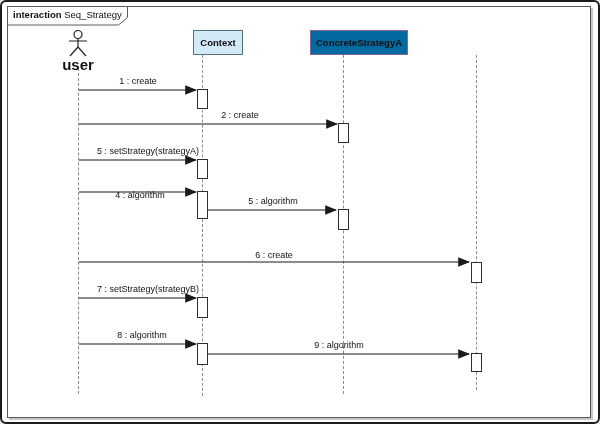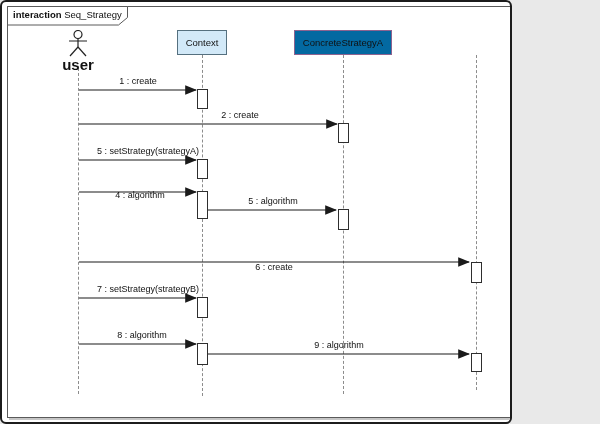--- a/index.html
+++ b/index.html
@@ -1,18 +1,18 @@
 <!DOCTYPE html>
 <html><head>
 <meta charset="utf-8">
 <style>
   html,body{margin:0;padding:0;background:#e9e9e9;}
   .screenshot{
     position:relative;
-    width:512px;height:424px;
+    width:600px;height:424px;
     background:#ffffff;
     border:2px solid #1c1c1c;
     border-radius:6px;
     box-sizing:border-box;
     overflow:hidden;
     font-family:"Liberation Sans", sans-serif;
   }
   .frame{
     position:absolute;left:5px;top:4px;width:584px;height:412px;
     border:1px solid #5a5a5a;
@@ -24,22 +24,22 @@
   .pentagon svg{position:absolute;left:0;top:0;}
   .pentagon .ptext{
     position:absolute;left:6px;top:3px;
     font-size:9.5px;color:#111;white-space:nowrap;
   }
   .pentagon .kw{font-weight:bold;}
   .layer{position:absolute;left:0;top:0;width:600px;height:424px;}
   .head-box{
     position:absolute;height:25px;
     display:flex;align-items:center;justify-content:center;
-    font-size:9.5px;font-weight:normal;color:#111;
-    box-sizing:border-box;border:1px solid;
+    font-size:9.5px;font-weight:bold;color:#111;
+    box-sizing:border-box;border:1px solid;margin-left:16px;
   }
   .actor-label{
     position:absolute;font-size:15px;font-weight:bold;color:#111;
     transform:translateX(-50%);white-space:nowrap;
   }
   .lifeline{
     position:absolute;width:0;
     border-left:1px dashed #8c8c8c;
   }
   .activation{
@@ -107,18 +107,18 @@
         <line x1="77" y1="260" x2="467" y2="260" stroke="#1a1a1a" stroke-width="1.2" marker-end="url(#arr)"></line>
         <line x1="77" y1="296" x2="194" y2="296" stroke="#1a1a1a" stroke-width="1.2" marker-end="url(#arr)"></line>
         <line x1="77" y1="342" x2="194" y2="342" stroke="#1a1a1a" stroke-width="1.2" marker-end="url(#arr)"></line>
         <line x1="206" y1="352" x2="467" y2="352" stroke="#1a1a1a" stroke-width="1.2" marker-end="url(#arr)"></line>
       </svg>
       <div class="msg-label" style="left: 136px; top: 74px; text-align: center;">1 : create</div>
       <div class="msg-label" style="left: 238px; top: 108px;">2 : create</div>
       <div class="msg-label" style="left: 146px; top: 144px;">5 : setStrategy(strategyA)</div>
       <div class="msg-label" style="left: 138px; top: 188px;">4 : algorithm</div>
       <div class="msg-label" style="left: 271px; top: 194px;">5 : algorithm</div>
-      <div class="msg-label" style="left: 272px; top: 260px; text-align: center;">6 : create</div>
+      <div class="msg-label" style="left: 272px; top: 248px; text-align: center;">6 : create</div>
       <div class="msg-label" style="left: 146px; top: 282px;">7 : setStrategy(strategyB)</div>
       <div class="msg-label" style="left: 140px; top: 328px;">8 : algorithm</div>
       <div class="msg-label" style="left: 337px; top: 338px;">9 : algorithm</div>
     </div>
 </div>
 
 </body></html>

